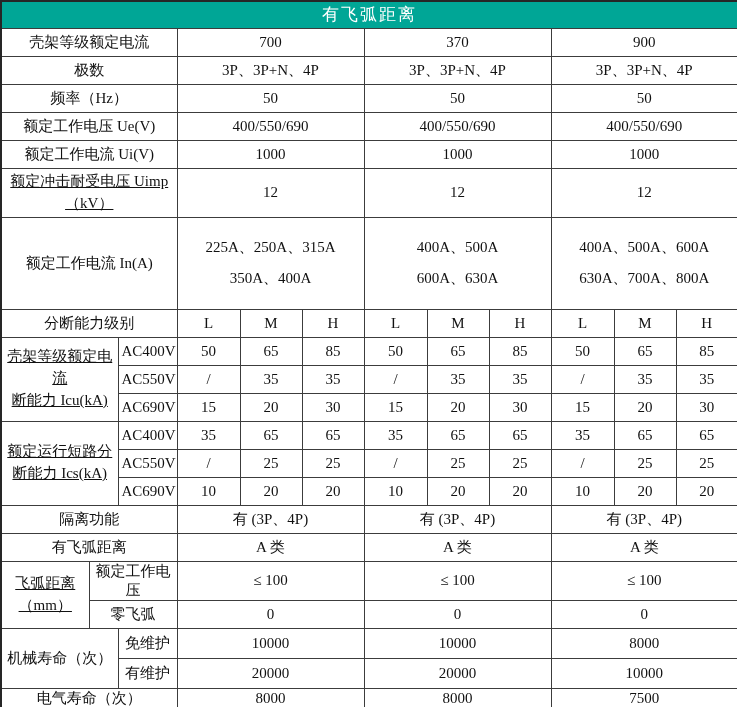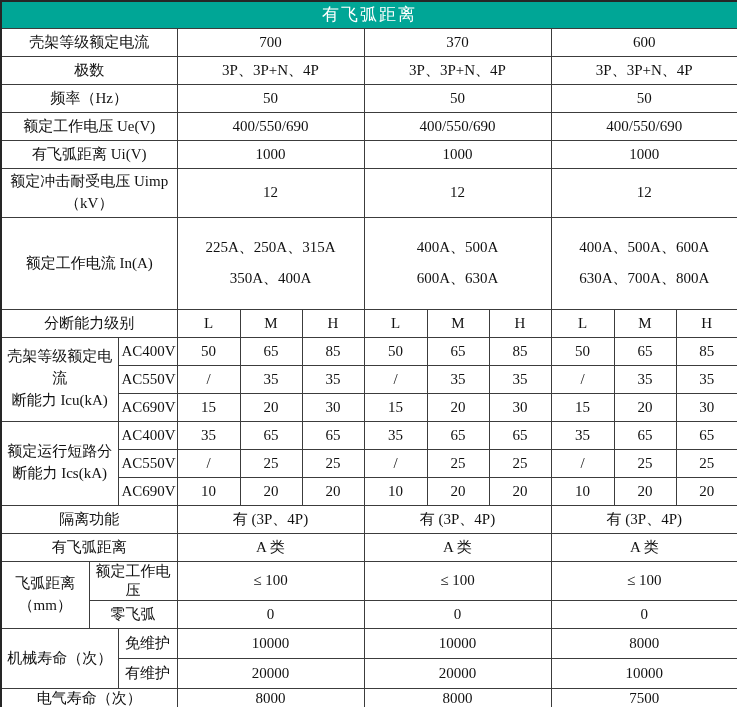--- a/index.html
+++ b/index.html
@@ -18,21 +18,21 @@
     vertical-align:middle;
     padding:0 3px;
     overflow:hidden;
   }
   td.hdr{
     background:var(--header-bg,#00a696);
     color:var(--header-text,#ffffff);
     font-size:17px;
     letter-spacing:2px;
   }
-  .two-line span{display:block;line-height:1.45;}
+  .two-line span{display:block;line-height:1.45;text-decoration:underline;}
   .wide-gap span{display:block;line-height:2.1;}
   tr.h27{height:27px}
   tr.h28{height:28px}
   tr.h29{height:20px}
   tr.h30{height:30px}
   tr.h49{height:49px}
   tr.h92{height:92px}
 </style>
 </head>
 <body>
@@ -55,21 +55,21 @@
 
   <tbody>
       <tr class="h27">
     <td class="hdr" colspan="12">有飞弧距离</td>
   </tr>
 
   <tr class="h28">
     <td colspan="3">壳架等级额定电流</td>
     <td colspan="3">700</td>
     <td colspan="3">370</td>
-    <td colspan="3">600</td>
+    <td colspan="3">900</td>
   </tr>
 
   <tr class="h28">
     <td colspan="3">极数</td>
     <td colspan="3">3P、3P+N、4P</td>
     <td colspan="3">3P、3P+N、4P</td>
     <td colspan="3">3P、3P+N、4P</td>
   </tr>
 
   <tr class="h28">
@@ -80,21 +80,21 @@
   </tr>
 
   <tr class="h28">
     <td colspan="3">额定工作电压 Ue(V)</td>
     <td colspan="3">400/550/690</td>
     <td colspan="3">400/550/690</td>
     <td colspan="3">400/550/690</td>
   </tr>
 
   <tr class="h28">
-    <td colspan="3">有飞弧距离 Ui(V)</td>
+    <td colspan="3">额定工作电流 Ui(V)</td>
     <td colspan="3">1000</td>
     <td colspan="3">1000</td>
     <td colspan="3">1000</td>
   </tr>
 
   <tr class="h49">
     <td colspan="3" class="two-line">
       <span>额定冲击耐受电压 Uimp</span>
       <span>（kV）</span>
     </td>

